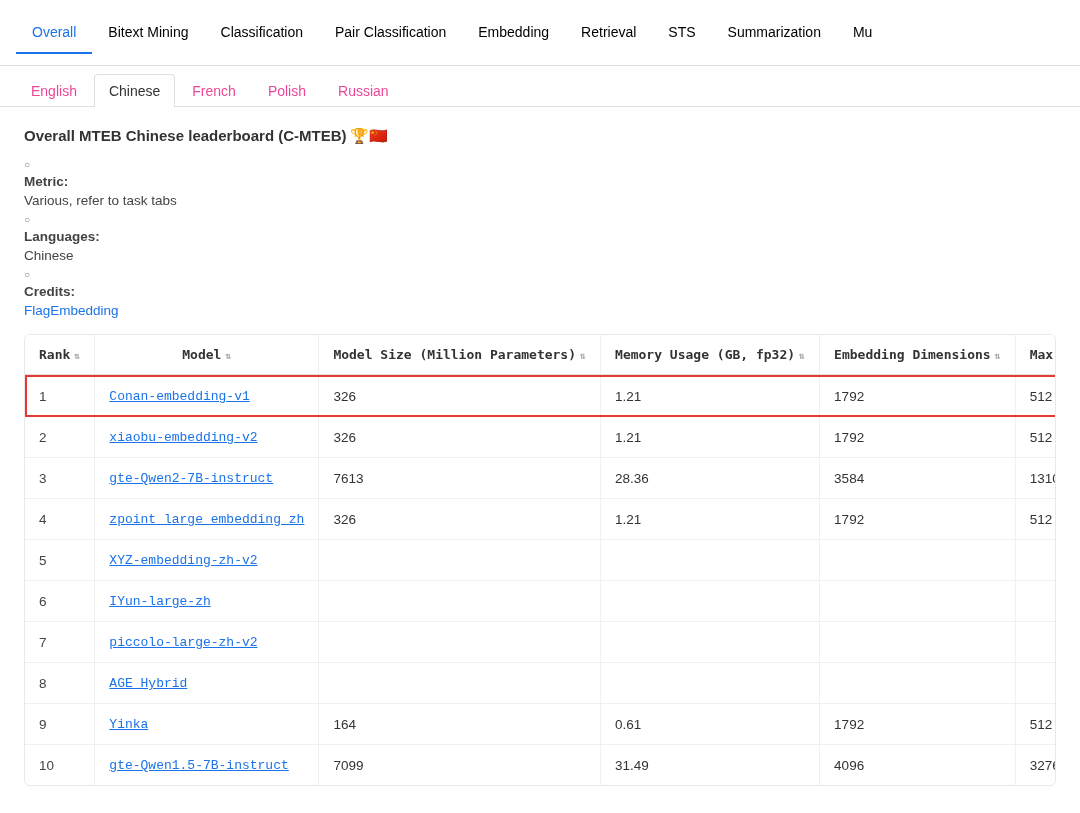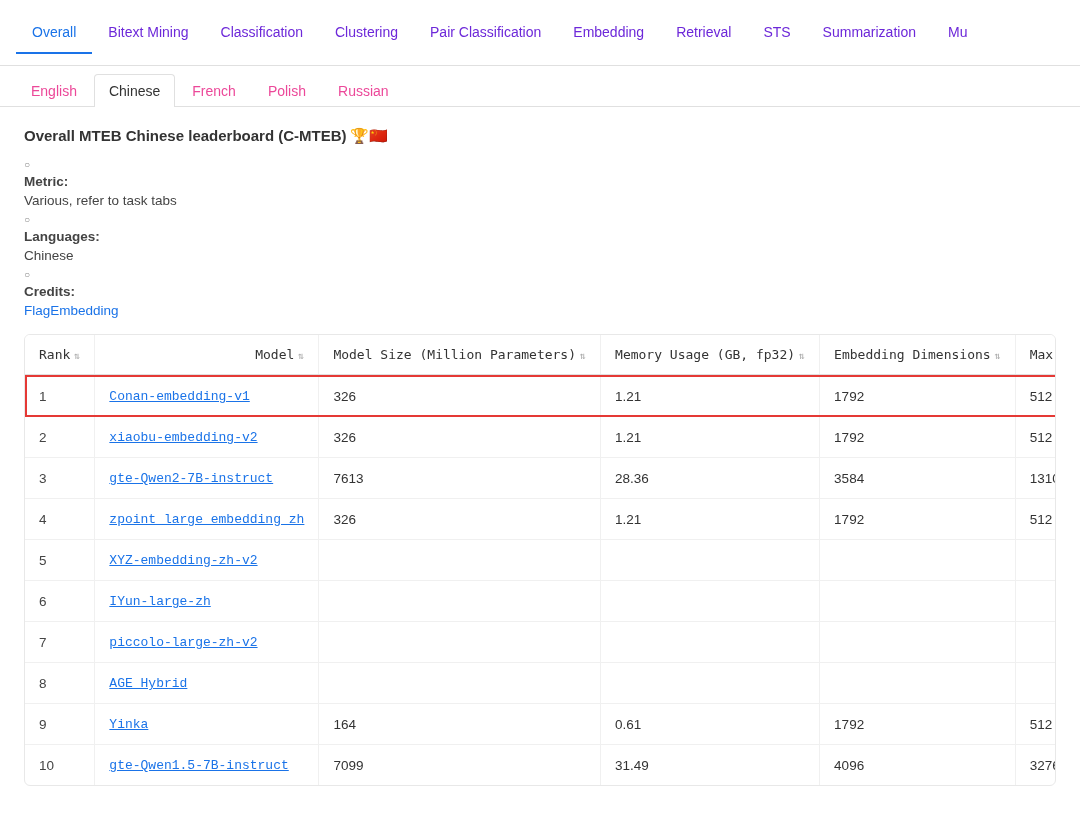--- a/index.html
+++ b/index.html
@@ -9,21 +9,21 @@
     .top-nav {
       display: flex;
       border-bottom: 1px solid #e0e0e0;
       padding: 12px 16px;
       background: #fff;
     }
     .top-nav-item {
       padding: 12px 16px;
       cursor: pointer;
       font-size: 14px;
-      color: #6d28d9;
+      color: #000000;
       border-bottom: 2px solid transparent;
       white-space: nowrap;
       margin-bottom: -1px;
     }
     .top-nav-item.active {
       color: #1a73e8;
       border-bottom: 2px solid #1a73e8;
       font-weight: 500;
     }
 
@@ -102,22 +102,22 @@
       width: 100%;
       border-collapse: collapse;
       font-size: 13.5px;
     }
     thead tr {
       background: #fff;
       border-bottom: 2px solid #e0e0e0;
     }
     thead th {
       padding: 12px 14px;
-      text-align: right;
-      font-weight: 400;
+      text-align: center;
+      font-weight: 700;
       color: #333;
       vertical-align: bottom;
       white-space: nowrap;
       border-right: 1px solid #f0f0f0;
       font-family: monospace;
       font-size: 13px;
     }
     thead th:last-child { border-right: none; }
     .sort-icon {
       display: inline-block;
@@ -162,21 +162,20 @@
       min-width: 40px;
     }
   </style>
 </head>
 <body>
 
 <nav class="top-nav">
 <div class="top-nav-item active">Overall</div>
     <div class="top-nav-item">Bitext Mining</div>
     <div class="top-nav-item">Classification</div>
-    <div class="top-nav-item">Clustering</div>
     <div class="top-nav-item">Pair Classification</div>
     <div class="top-nav-item">Embedding</div>
     <div class="top-nav-item">Retrieval</div>
     <div class="top-nav-item">STS</div>
     <div class="top-nav-item">Summarization</div>
     <div class="top-nav-item">Mu</div>
   </nav>
 
 <nav class="lang-nav">
 <div class="lang-nav-item">English</div>

